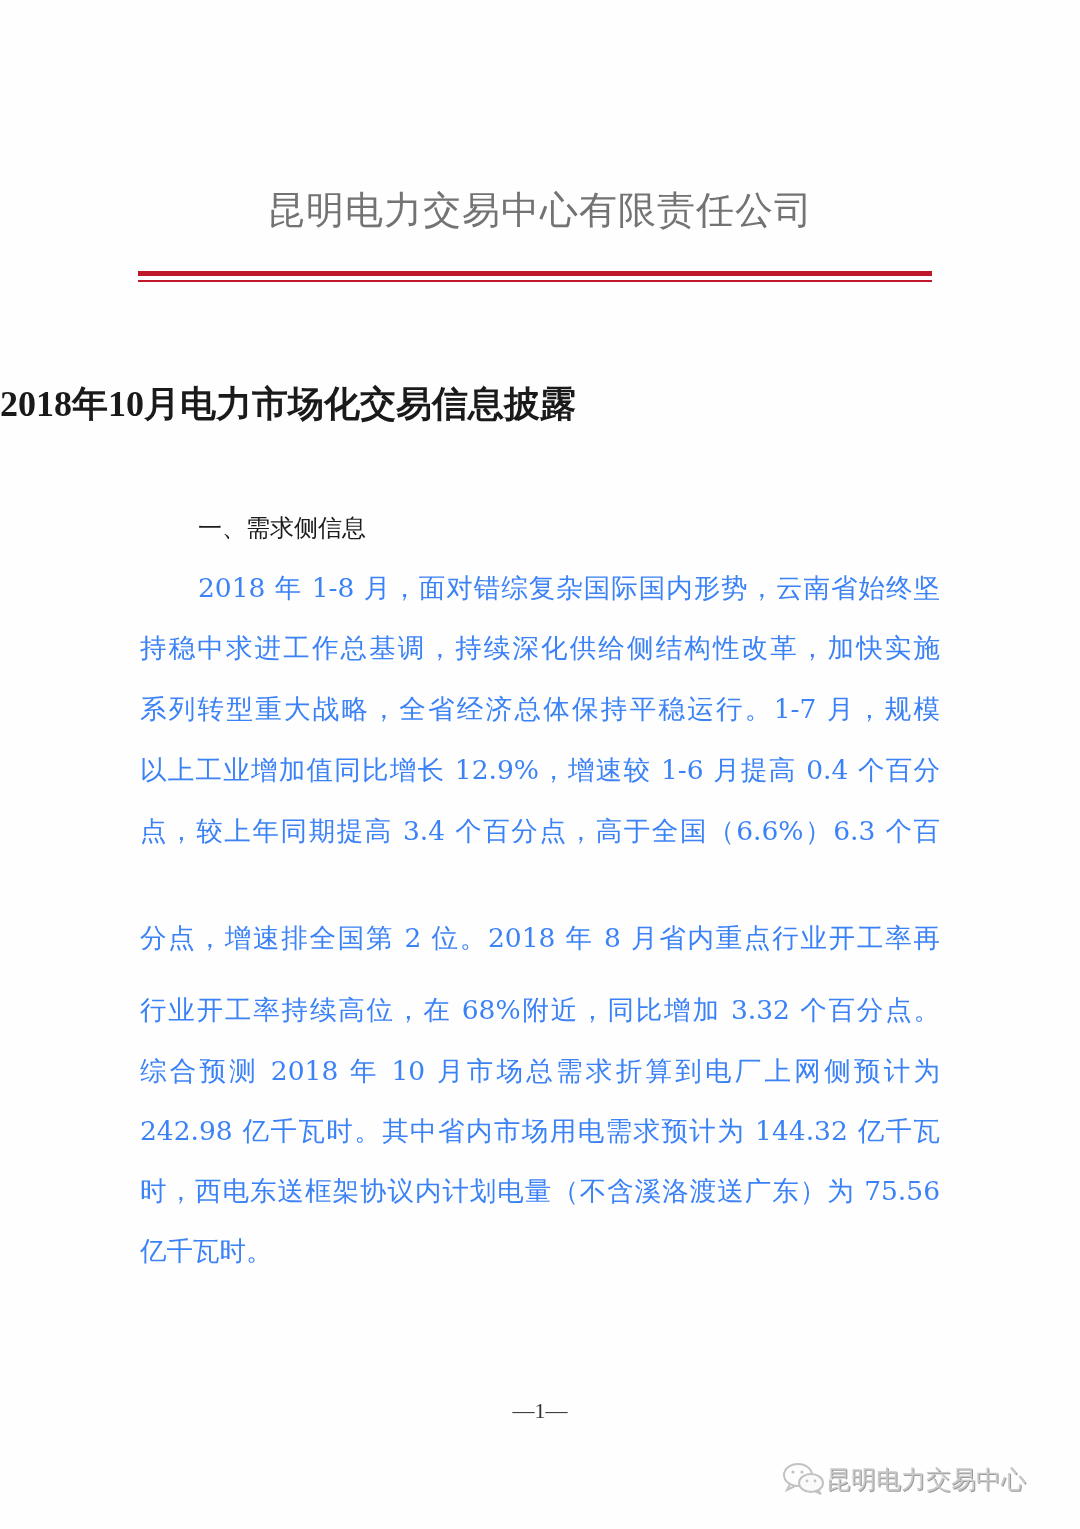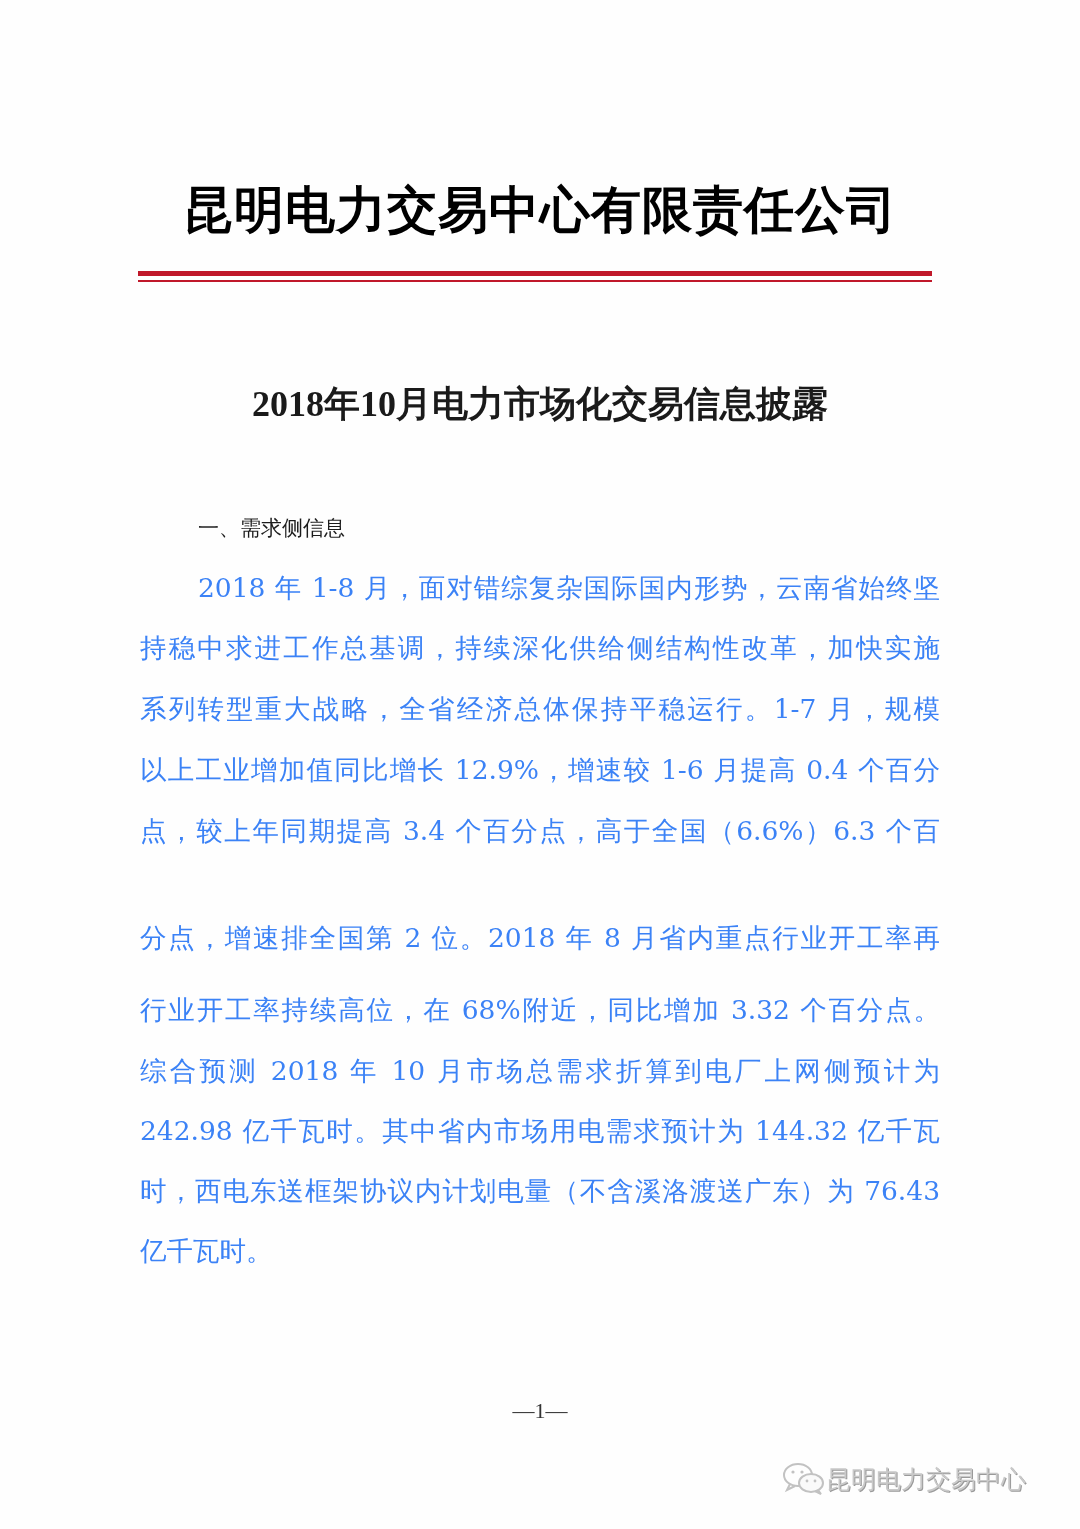--- a/index.html
+++ b/index.html
@@ -1,32 +1,32 @@
 <!DOCTYPE html>
 <html><head>
 <meta charset="utf-8">
 <style>
   html, body { margin: 0; padding: 0; background: #ffffff; }
   body { width: 1080px; height: 1529px; position: relative; overflow: hidden; }
   .page { position: absolute; left: 0; top: 0; width: 1080px; height: 1529px; background: #fefefe; }
   .org-title {
     position: absolute; left: 0; width: 1080px; top: 178px; text-align: center;
-    font-family: "DejaVu Serif", "Liberation Serif", serif; font-weight: bold;
-    font-size: 50px; letter-spacing: 1px; color: #000000; line-height: 64px;
+    font-family: "DejaVu Serif", "Liberation Serif", serif; font-weight: normal;
+    font-size: 38px; letter-spacing: 1px; color: #737373; line-height: 64px;
   }
   .rule-thick { position: absolute; left: 138px; width: 794px; top: 271px; height: 5px; background: #c0182a; }
   .rule-thin { position: absolute; left: 138px; width: 794px; top: 280px; height: 2px; background: #c0182a; }
   .doc-title {
-    position: absolute; left: 0; width: 1080px; top: 378px; text-align: center;
+    position: absolute; left: 0; width: 1080px; top: 378px; 
     font-family: "Liberation Serif", "DejaVu Serif", serif; font-weight: bold;
     font-size: 36px; color: #1a1a1a; line-height: 52px;
   }
   .section-heading {
     position: absolute; left: 198px; font-family: "DejaVu Sans", sans-serif;
-    font-size: 21px; color: #1c1c1c; line-height: 40px;
+    font-size: 24px; color: #1c1c1c; line-height: 40px;
   }
   .para-line {
     position: absolute; left: 140px; width: 800px; font-family: "DejaVu Serif", "Liberation Serif", serif;
     font-size: 26.5px; color: #3b82f6; line-height: 40px; white-space: nowrap;
     text-align: justify; text-align-last: justify;
   }
   .para-line.first { left: 198px; width: 742px; }
   .para-line.last { text-align-last: left; }
   .page-number {
     position: absolute; left: 0; width: 1080px; top: 1398px; text-align: center;
@@ -53,21 +53,21 @@
 
   <div class="para-line first" style="top:568px;">2018 年 1-8 月，面对错综复杂国际国内形势，云南省始终坚</div>
   <div class="para-line" style="top:628px;">持稳中求进工作总基调，持续深化供给侧结构性改革，加快实施</div>
   <div class="para-line" style="top:689px;">系列转型重大战略，全省经济总体保持平稳运行。1-7 月，规模</div>
   <div class="para-line" style="top:750px;">以上工业增加值同比增长 12.9%，增速较 1-6 月提高 0.4 个百分</div>
   <div class="para-line" style="top:811px;">点，较上年同期提高 3.4 个百分点，高于全国（6.6%）6.3 个百</div>
   <div class="para-line" style="top:890px;margin-top:28px;">分点，增速排全国第 2 位。2018 年 8 月省内重点行业开工率再</div>
   <div class="para-line" style="top:990px;">行业开工率持续高位，在 68%附近，同比增加 3.32 个百分点。</div>
   <div class="para-line" style="top:1051px;">综合预测 2018 年 10 月市场总需求折算到电厂上网侧预计为</div>
   <div class="para-line" style="top:1111px;">242.98 亿千瓦时。其中省内市场用电需求预计为 144.32 亿千瓦</div>
-  <div class="para-line" style="top:1171px;">时，西电东送框架协议内计划电量（不含溪洛渡送广东）为 76.43</div>
+  <div class="para-line" style="top:1171px;">时，西电东送框架协议内计划电量（不含溪洛渡送广东）为 75.56</div>
   <div class="para-line last" style="top:1231px;">亿千瓦时。</div>
 
 
   <div class="page-number">—1—</div>
 
   <div class="watermark">
     <span>
       <svg width="44" height="34" viewBox="0 0 44 34">
         <ellipse cx="16" cy="13" rx="14" ry="11" fill="none" stroke="#c2c2c2" stroke-width="2"></ellipse>
         <path d="M8 22 L5 28 L13 24" fill="none" stroke="#c2c2c2" stroke-width="2"></path>

